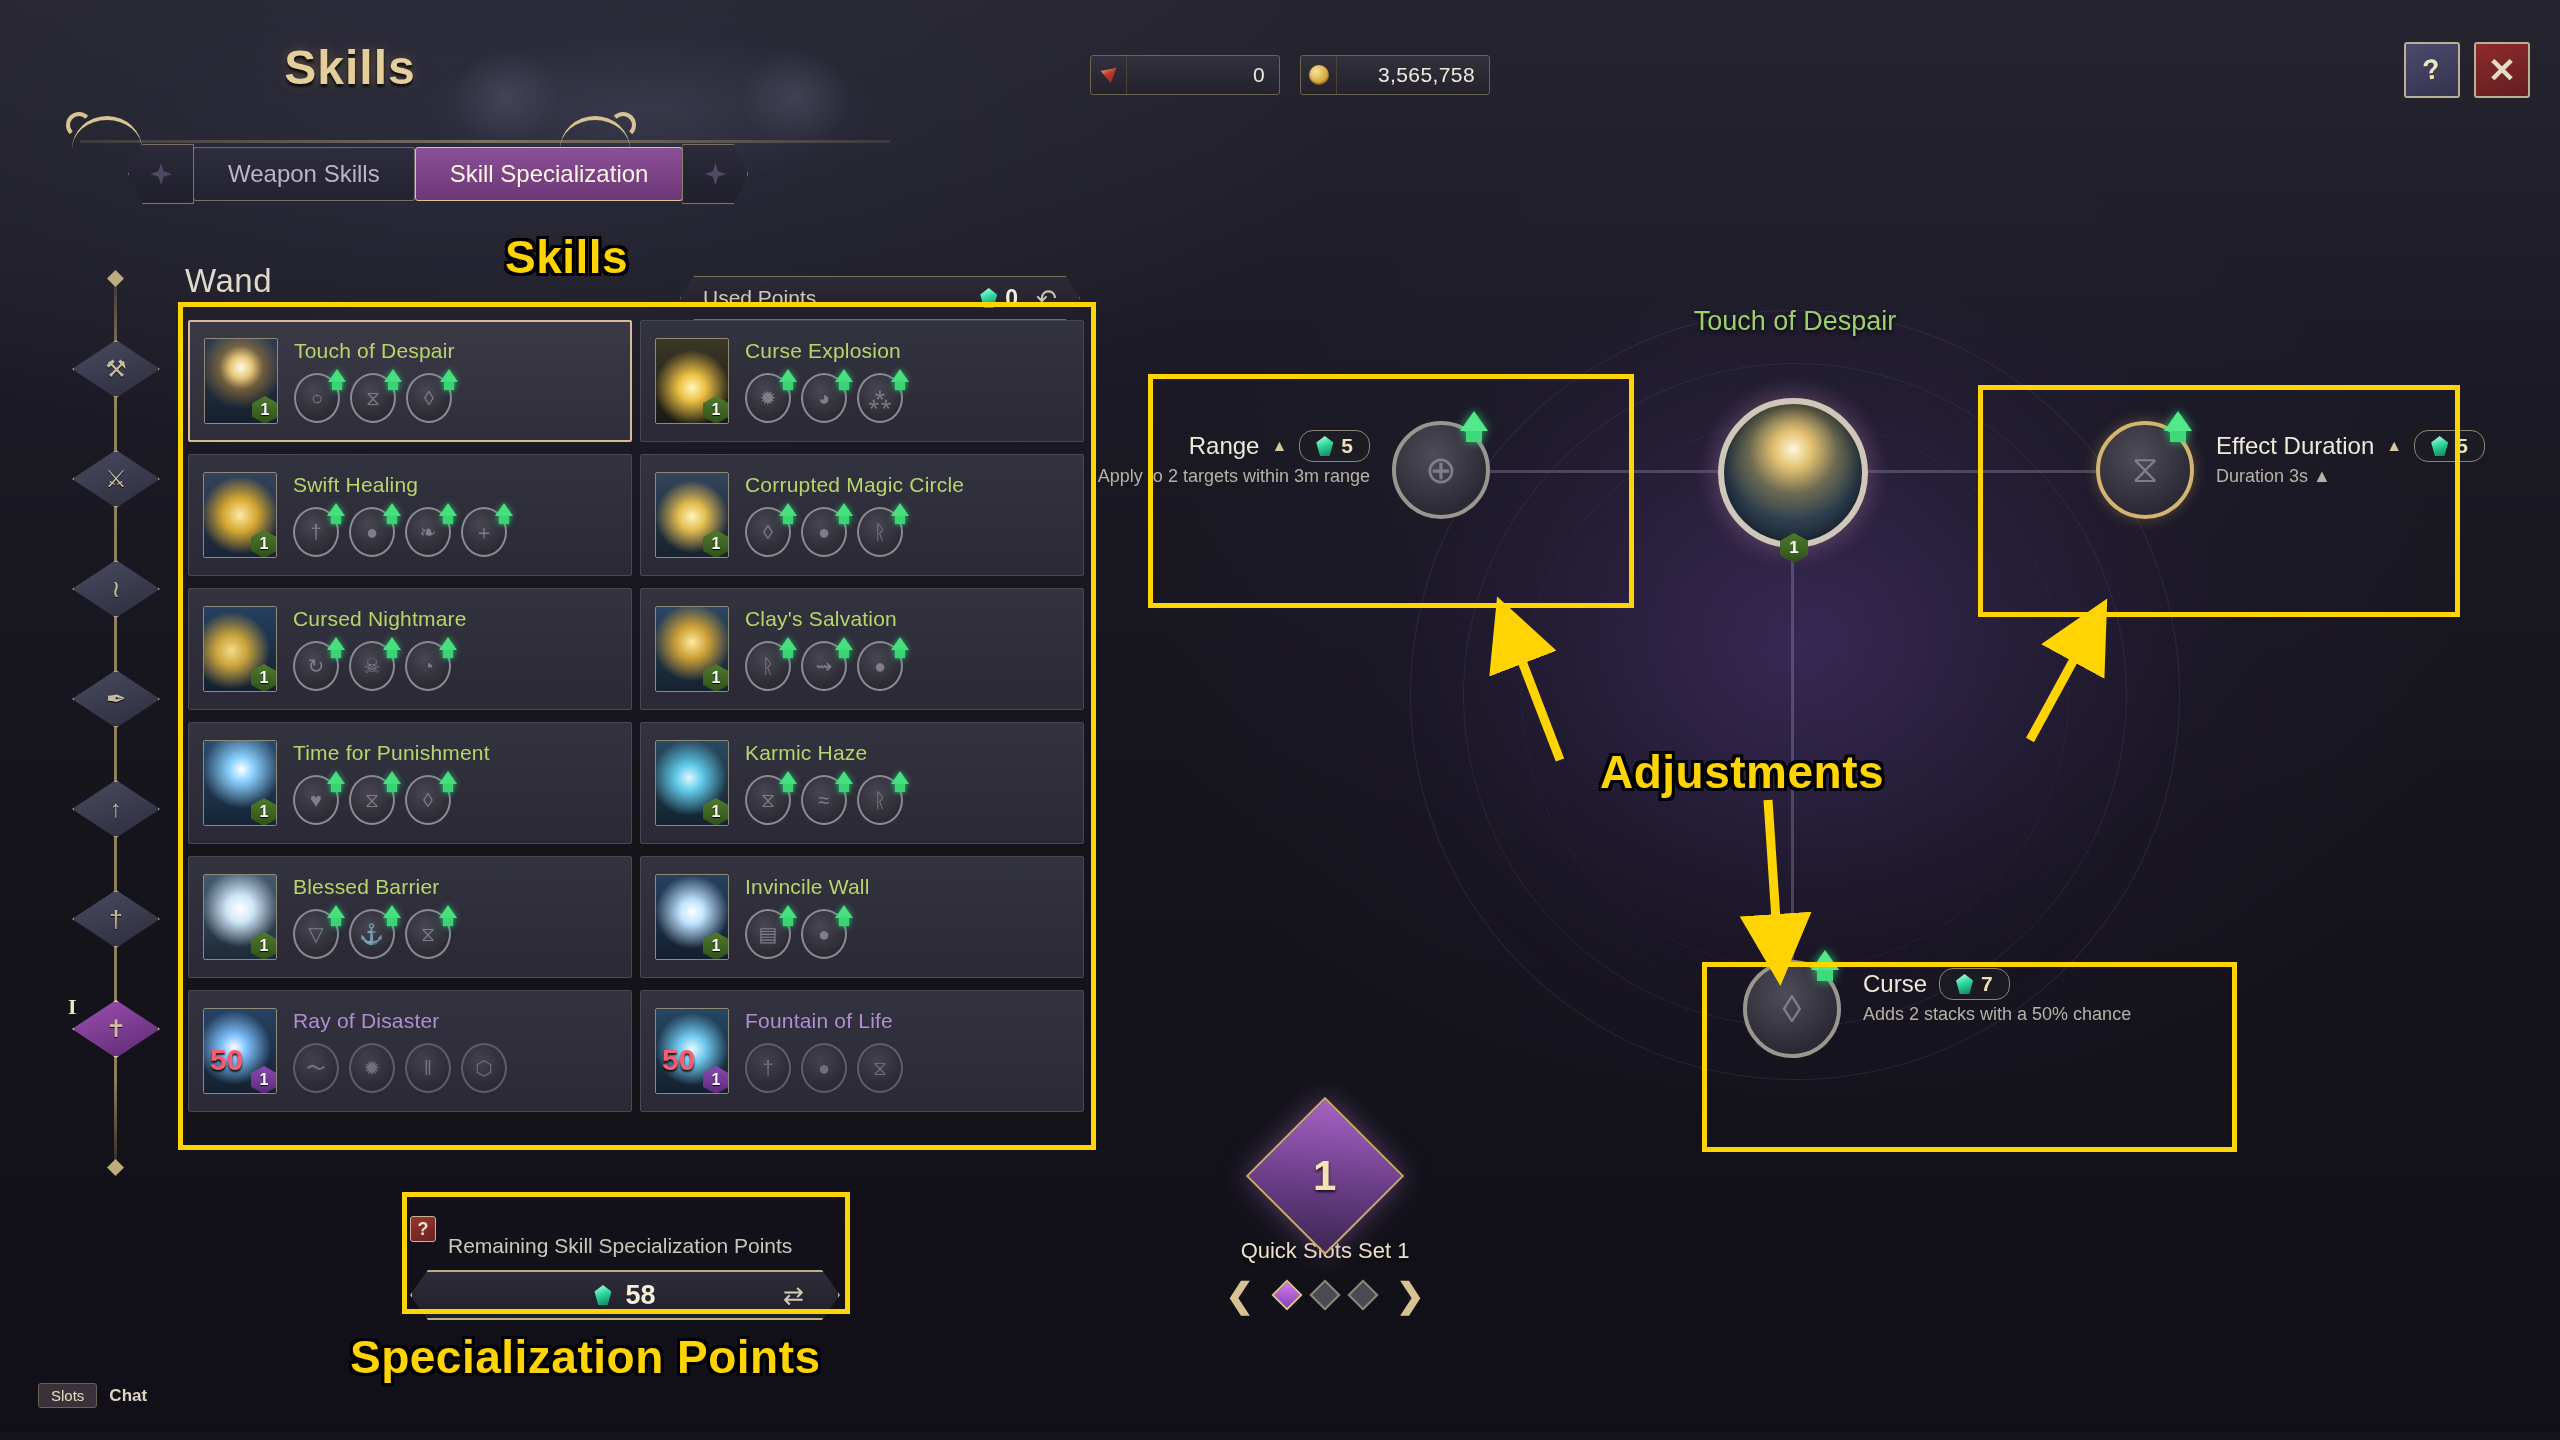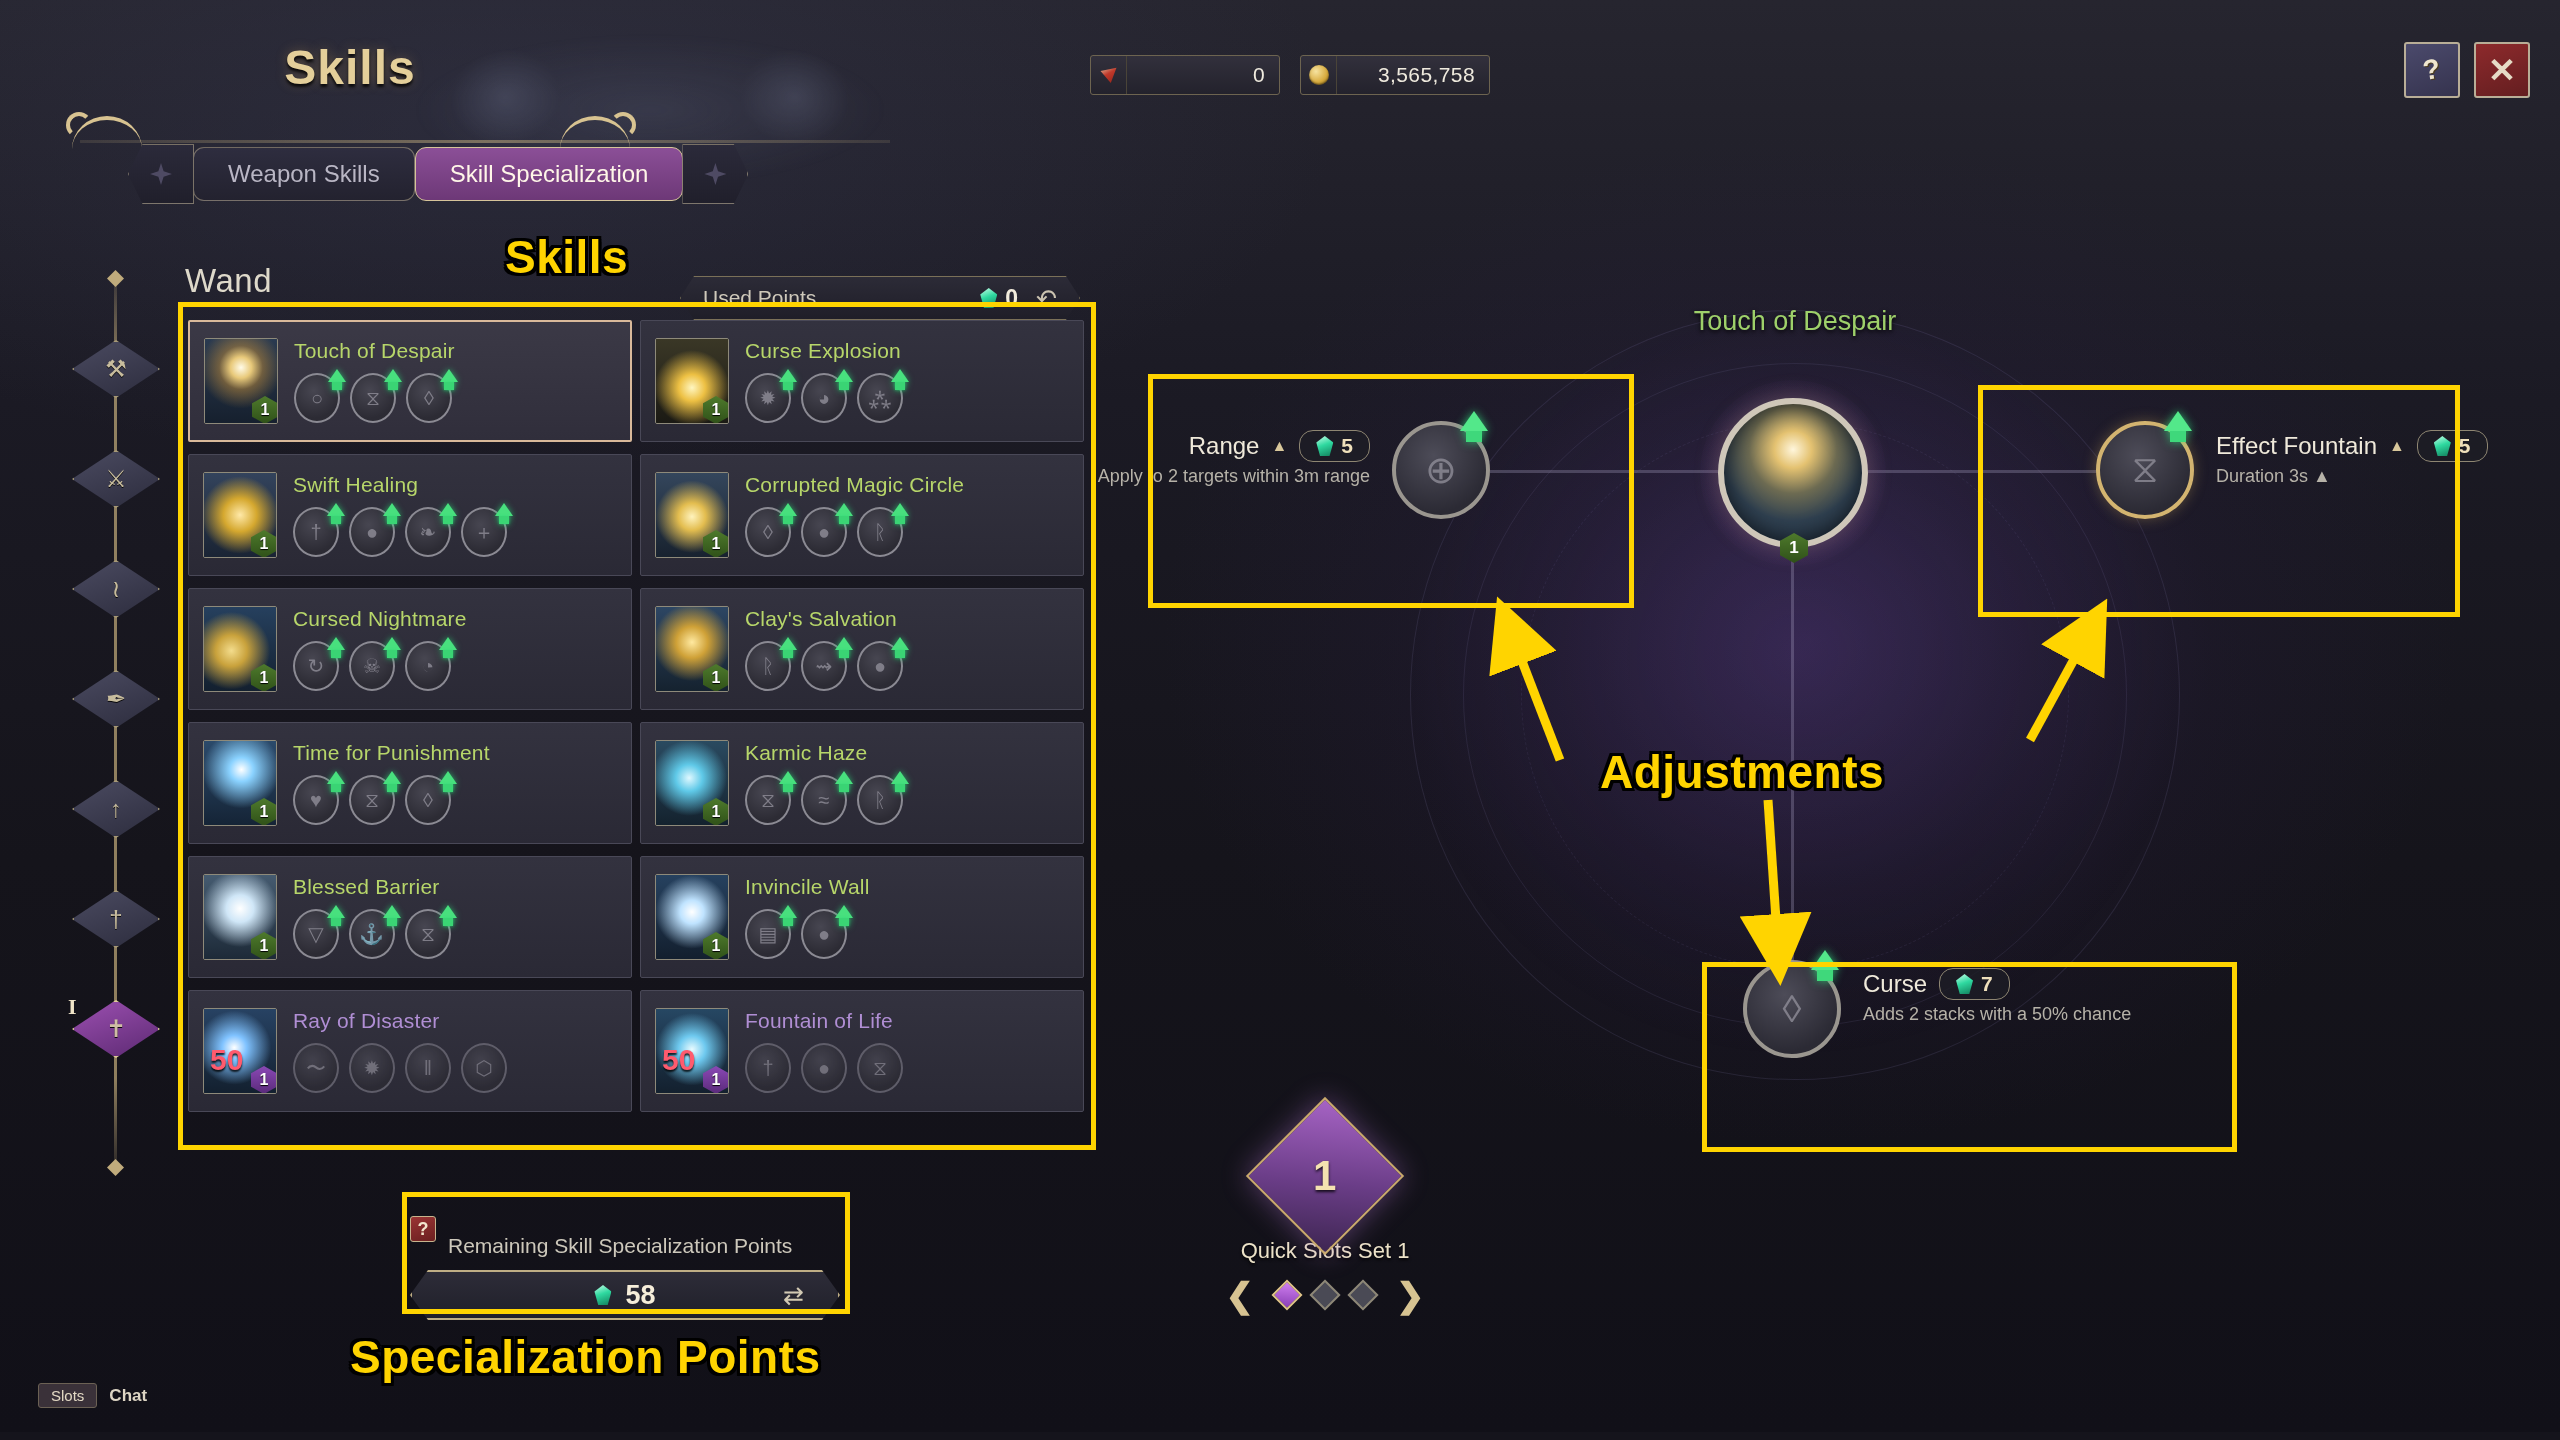--- a/index.html
+++ b/index.html
@@ -99,21 +99,21 @@
     content:""; position:absolute; right:-6px; top:-8px; width:18px; height:18px;
     border:4px solid #d8c391; border-radius:50%; border-left-color:transparent; border-bottom-color:transparent;
   }
   .tabs {
     position:absolute; left: 68px; top: 16px;
     display:flex; align-items:center;
   }
   .tab {
     height: 54px; padding: 0 34px;
     display:flex; align-items:center; justify-content:center;
-    font-size: 24px; border-radius: 11px;
+    font-size: 24px; border-radius: 3px;
     border:1px solid rgba(210,196,160,.45);
     cursor:pointer;
   }
   .tab.inactive { background: linear-gradient(180deg,#2e2d3f,#23222f); color:#b9b6c4; }
   .tab.active   { background: linear-gradient(180deg,#8b4f97,#6d3877); color:#fff6e8; border-color:#d6c49a; }
   .tabcap {
     width: 66px; height: 60px; position:relative;
     background: linear-gradient(180deg,#2b2a3a,#201f2b);
     border:1px solid rgba(210,196,160,.5);
     display:flex; align-items:center; justify-content:center;
@@ -835,21 +835,21 @@
       </div>
       <div class="desc">Apply to 2 targets within 3m range</div>
     </div>
 
     <div class="node-circle gold" style="left:966px; top:171px;">
       <span class="ng">⧖</span>
       <span class="node-arrow"></span>
     </div>
     <div class="node-label" style="left:1086px; top:180px; width:400px;">
       <div class="row1">
-        <span class="nm">Effect Fountain</span>
+        <span class="nm">Effect Duration</span>
         <span class="tri">▲</span>
         <span class="costpill">
           <span class="gem-green"></span>
           <span class="c">5</span>
         </span>
       </div>
       <div class="desc">Duration 3s ▲</div>
     </div>
 
     <div class="node-circle" style="left:613px; top:710px;">

